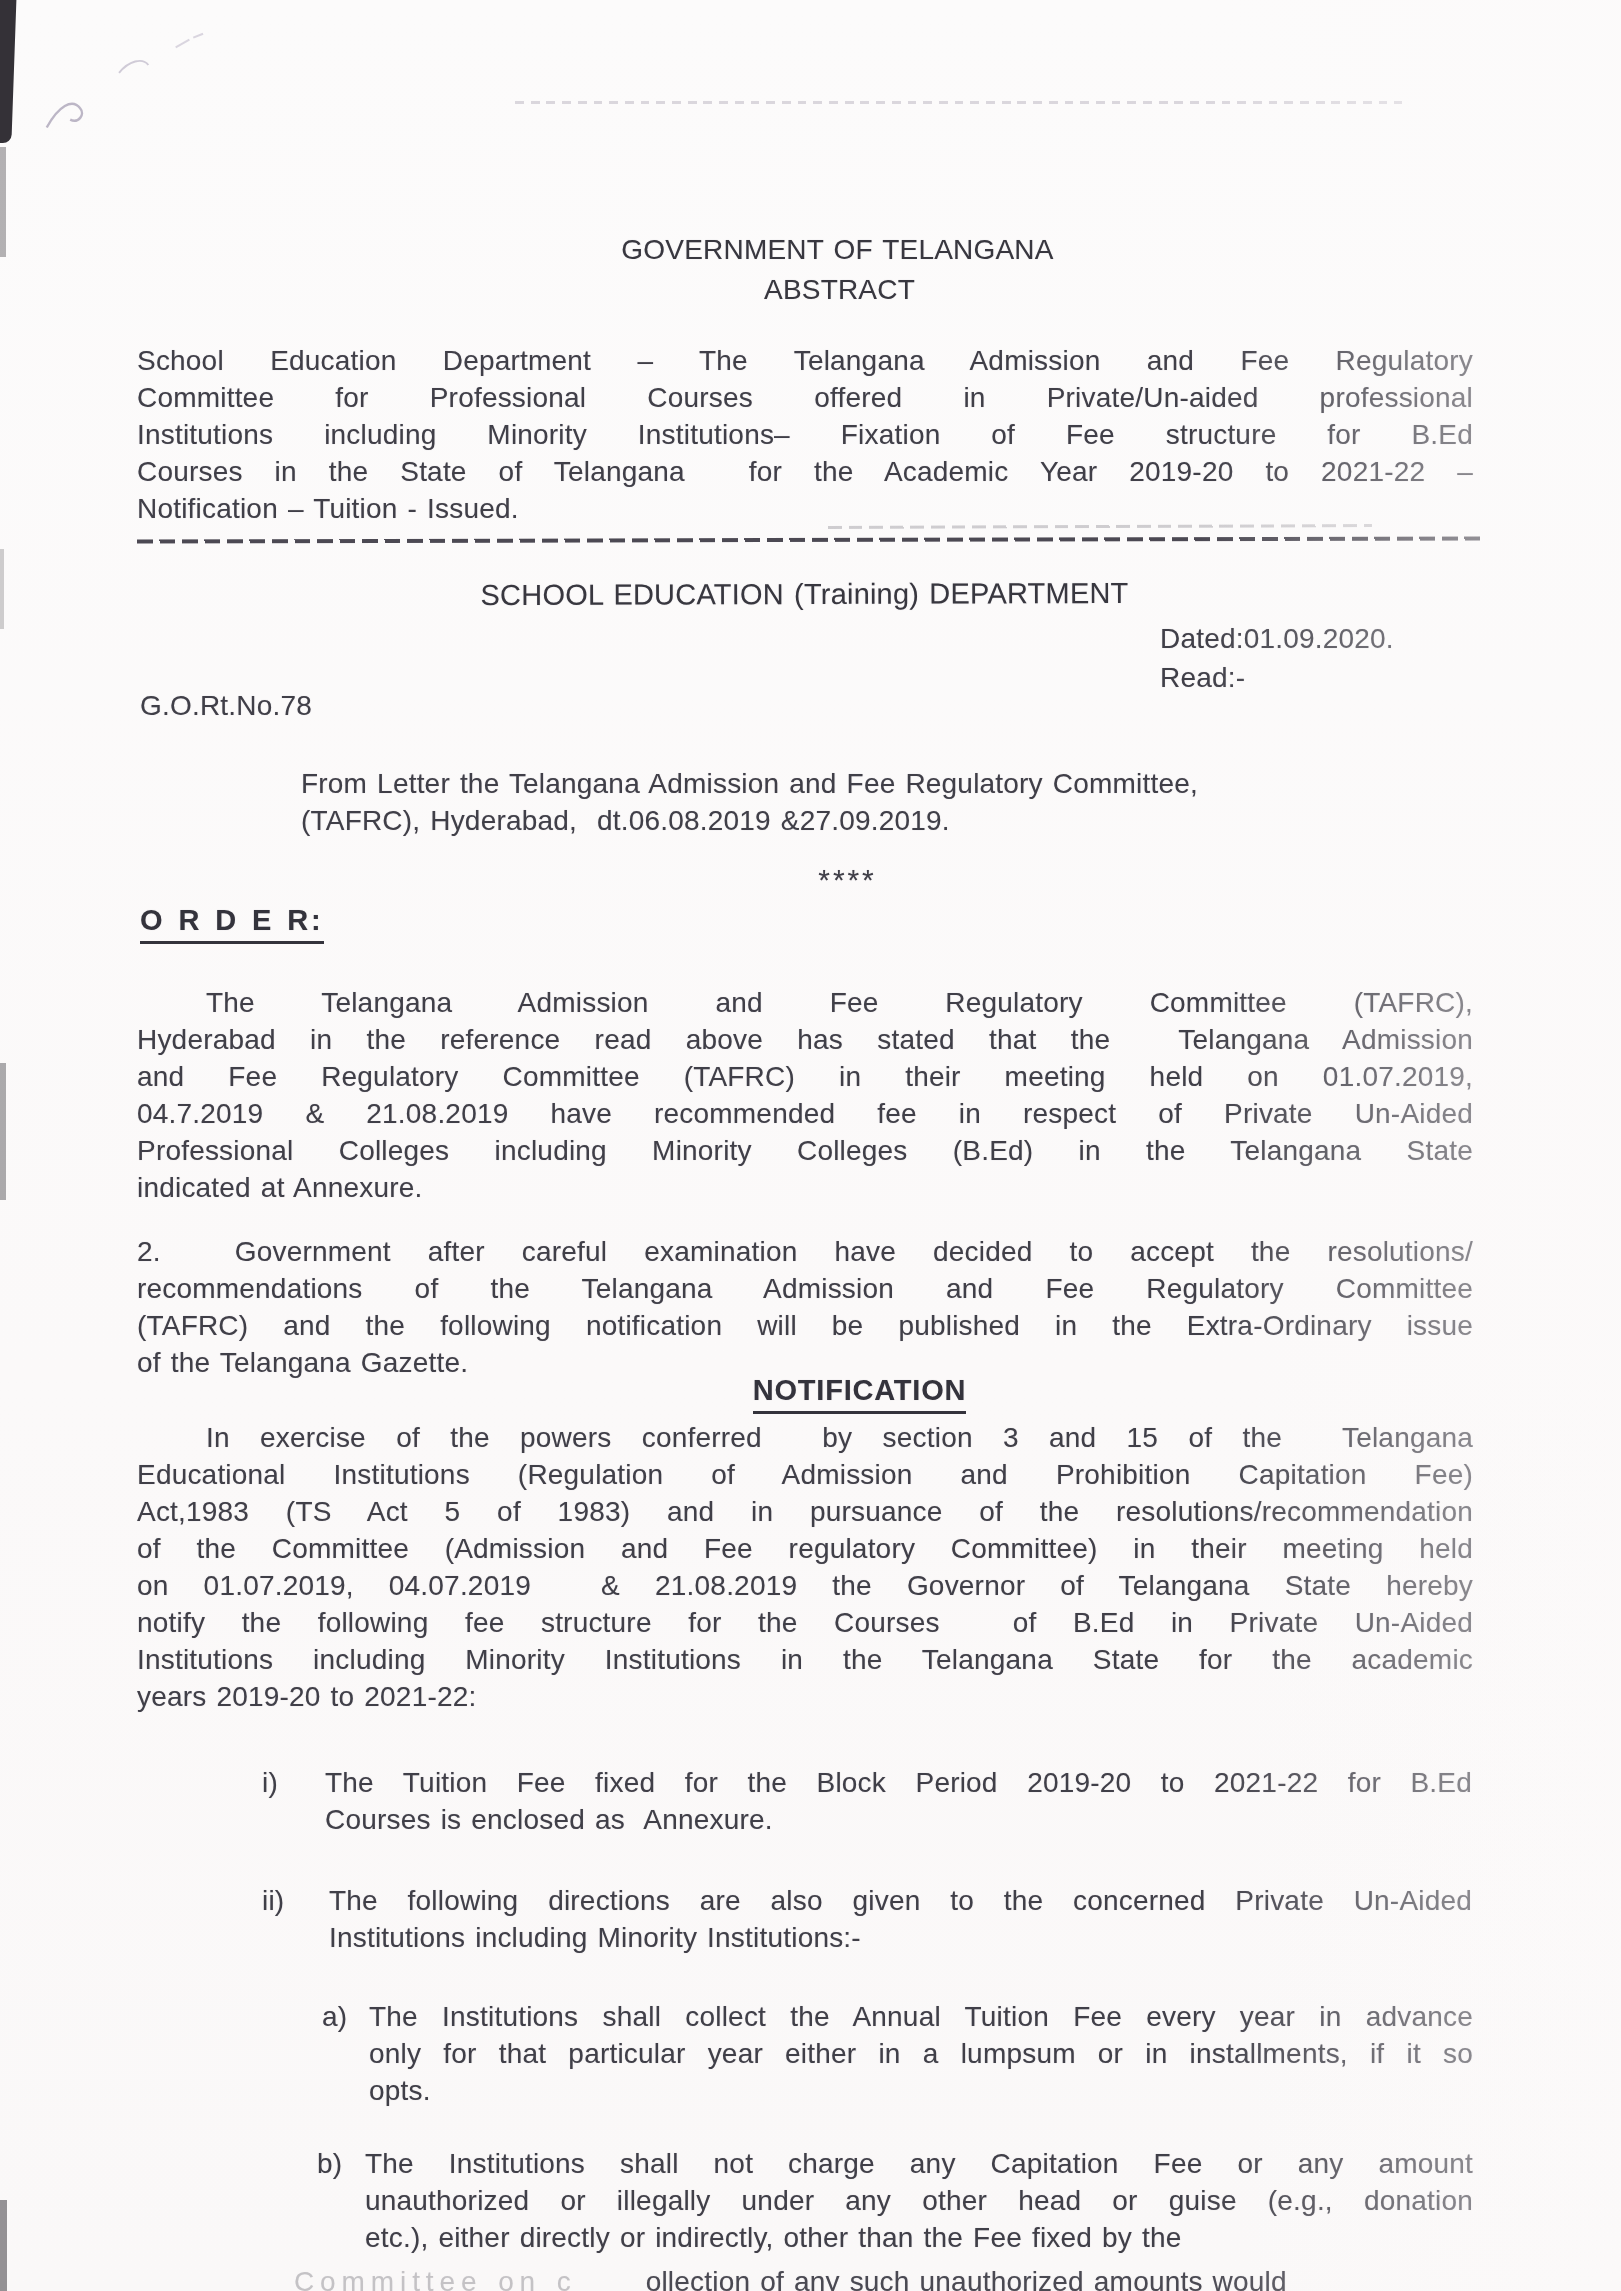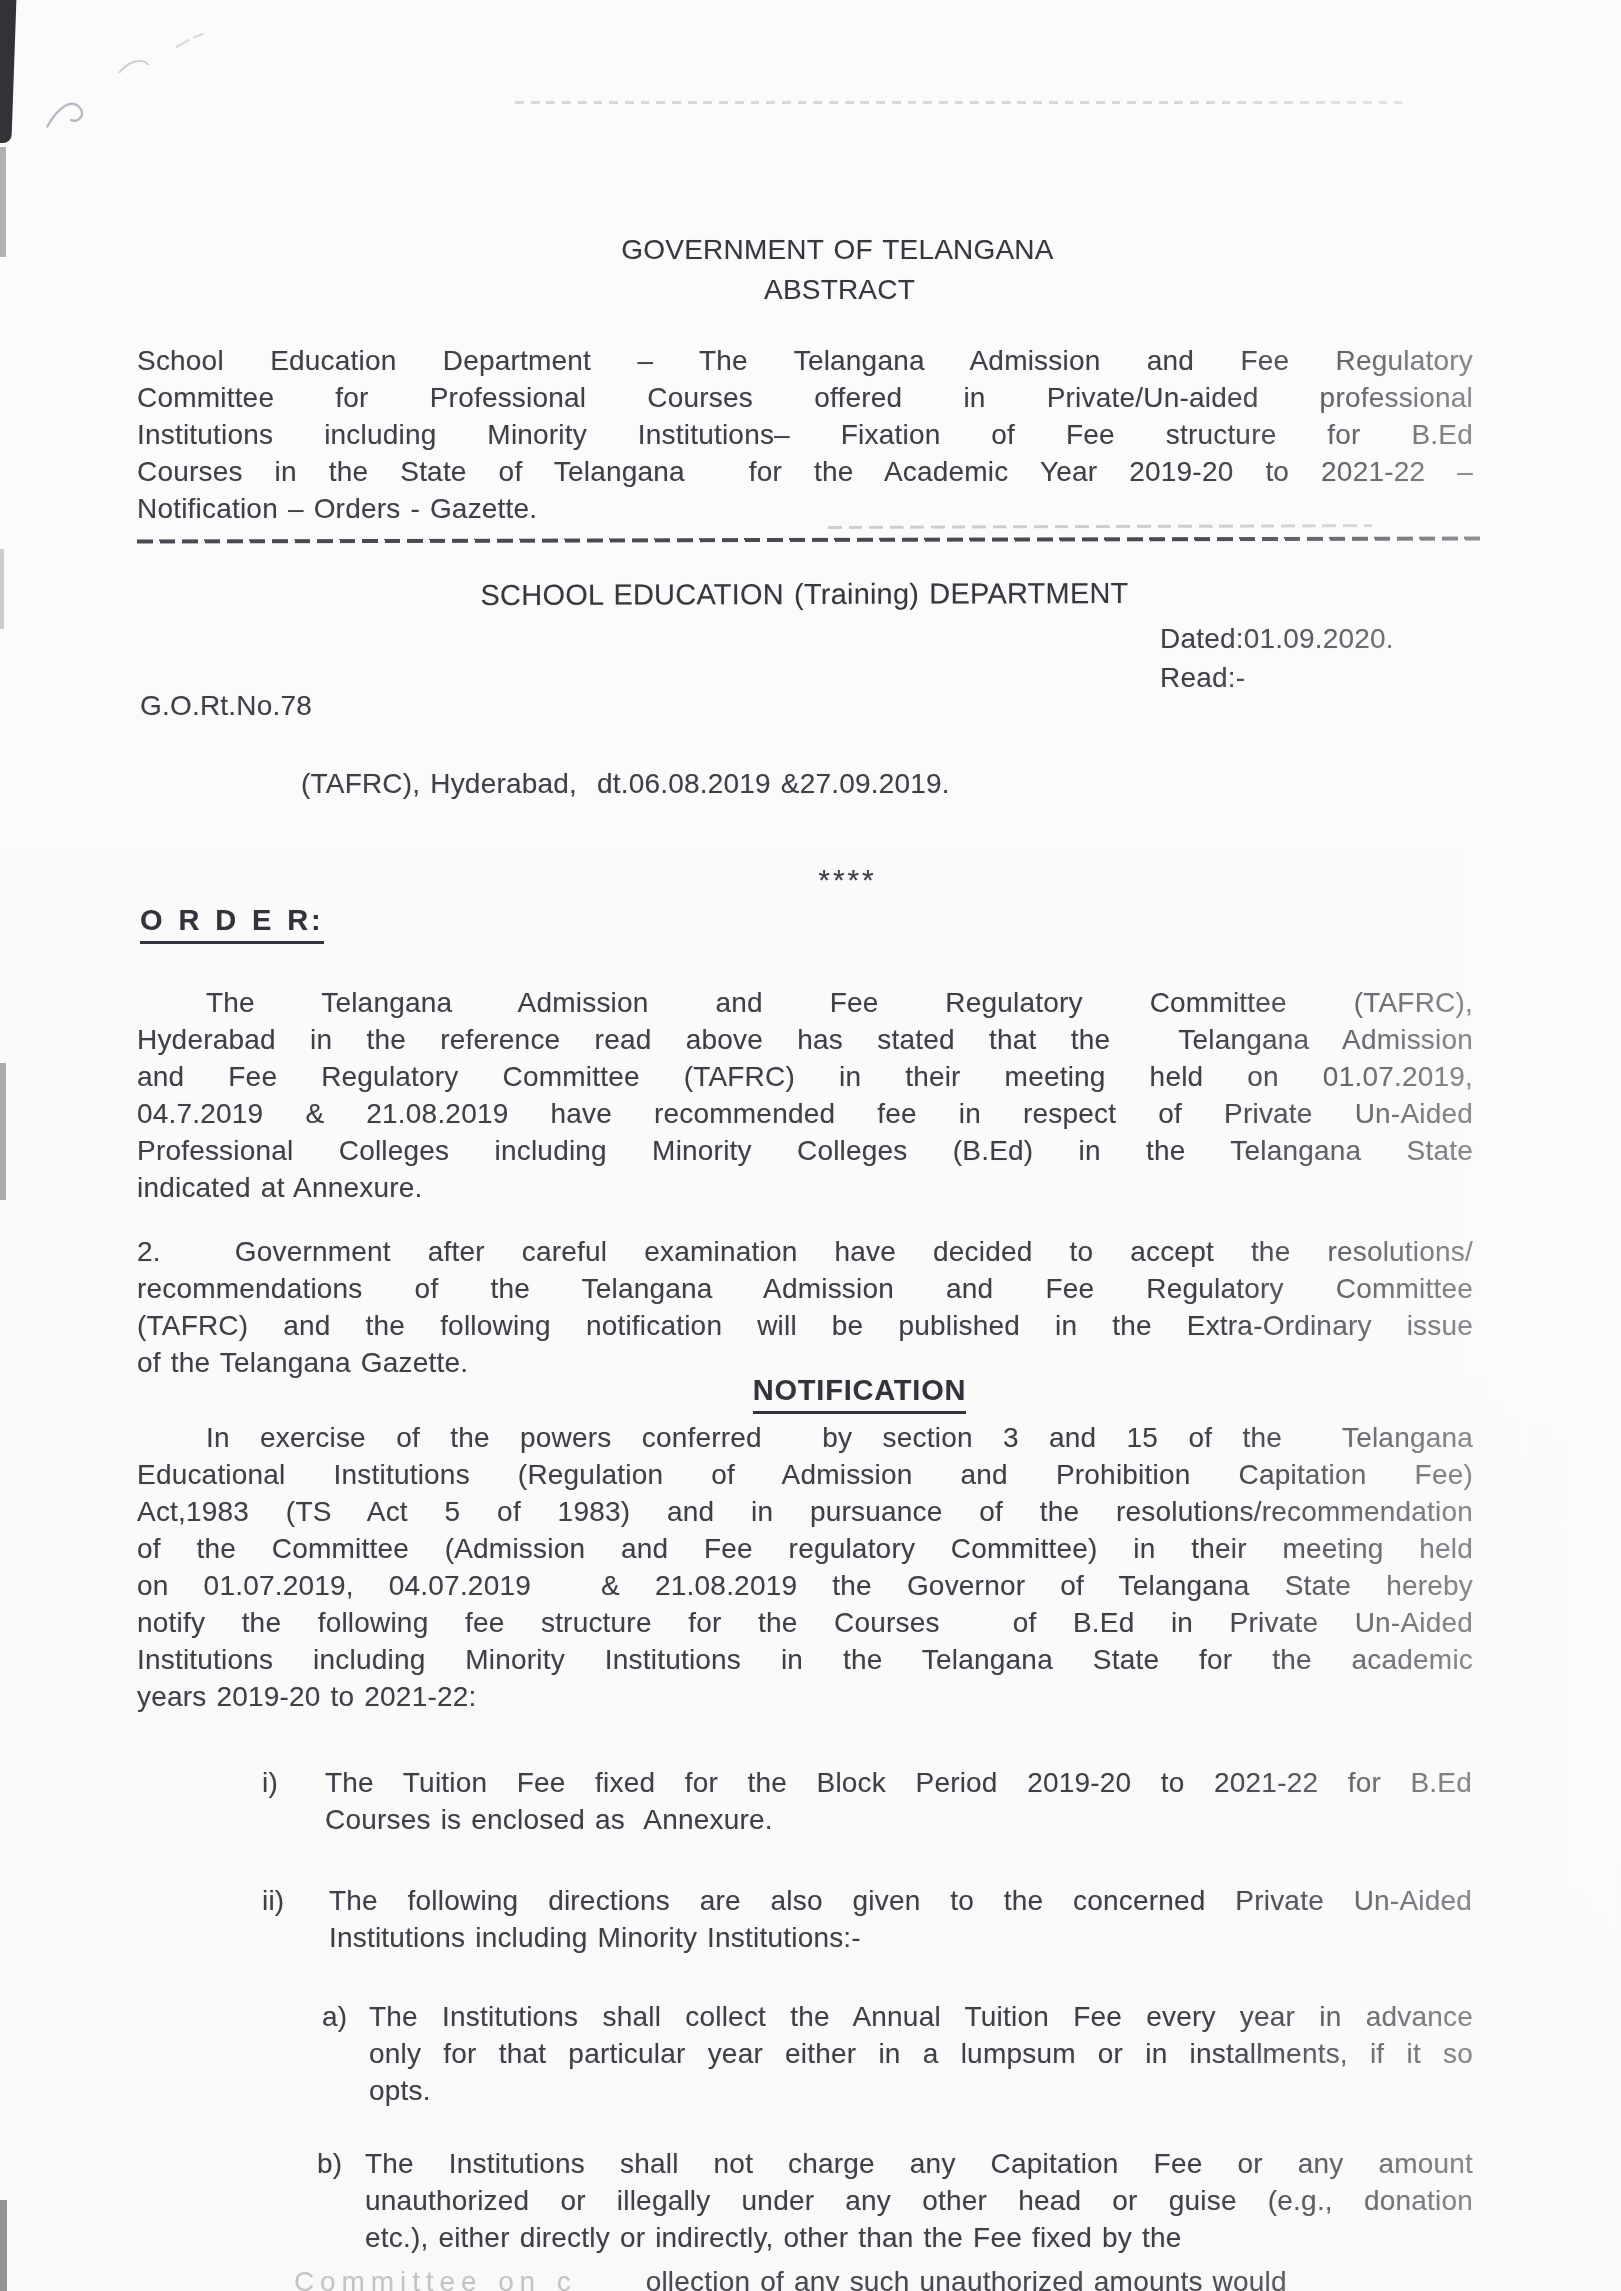--- a/index.html
+++ b/index.html
@@ -87,33 +87,34 @@
   </svg>
 
   <div class="blk heading h-title center" style="top:231px; left:137px; width:1335px; transform:translateX(33px);">GOVERNMENT OF TELANGANA</div>
   <div class="blk heading h-title center" style="top:271px; left:137px; width:1335px; transform:translateX(35px);">ABSTRACT</div>
 
   <div class="blk" style="top:342px; left:137px; width:1336px;">
       <div class="tline">School Education Department – The Telangana Admission and Fee Regulatory</div>
       <div class="tline">Committee for Professional Courses offered in Private/Un-aided professional</div>
       <div class="tline">Institutions including Minority Institutions– Fixation of Fee structure for B.Ed</div>
       <div class="tline">Courses in the State of Telangana&nbsp; for the Academic Year 2019-20 to 2021-22 –</div>
-      <div class="tline last">Notification – Orders - Gazette.</div>
+      <div class="tline last">Notification – Tuition - Issued.</div>
     </div>
 
   <div class="blk sep-echo" style="top:525px; left:828px; width:544px;"></div>
   <div class="blk sep-main" style="top:538px; left:137px; width:1345px;"></div>
 
   <div class="blk heading h-dept center" style="top:576px; left:137px; width:1335px;">SCHOOL EDUCATION (Training) DEPARTMENT</div>
 
   <div class="blk" style="top:620px; left:1160px; line-height:37px;">Dated:01.09.2020.</div>
   <div class="blk" style="top:643px; left:140px; line-height:37px;margin-top:44px;">G.O.Rt.No.78</div>
   <div class="blk" style="top:659px; left:1160px; line-height:37px;">Read:-</div>
 
   <div class="blk lines-left" style="top:765px; left:301px; width:1088px;">
+      <div class="tline">From Letter the Telangana Admission and Fee Regulatory Committee,</div>
       <div class="tline last">(TAFRC), Hyderabad,&nbsp; dt.06.08.2019 &amp;27.09.2019.</div>
     </div>
 
   <div class="blk stars center" style="top:863px; left:137px; width:1335px; transform:translateX(43px);">****</div>
 
   <div class="blk h-order" style="top:904px; left:140px;"><span class="u">O R D E R:</span></div>
 
   <div class="blk ind" style="top:984px; left:137px; width:1336px;">
       <div class="tline">The Telangana Admission and Fee Regulatory Committee (TAFRC),</div>
       <div class="tline">Hyderabad in the reference read above has stated that the&nbsp; Telangana Admission</div>

